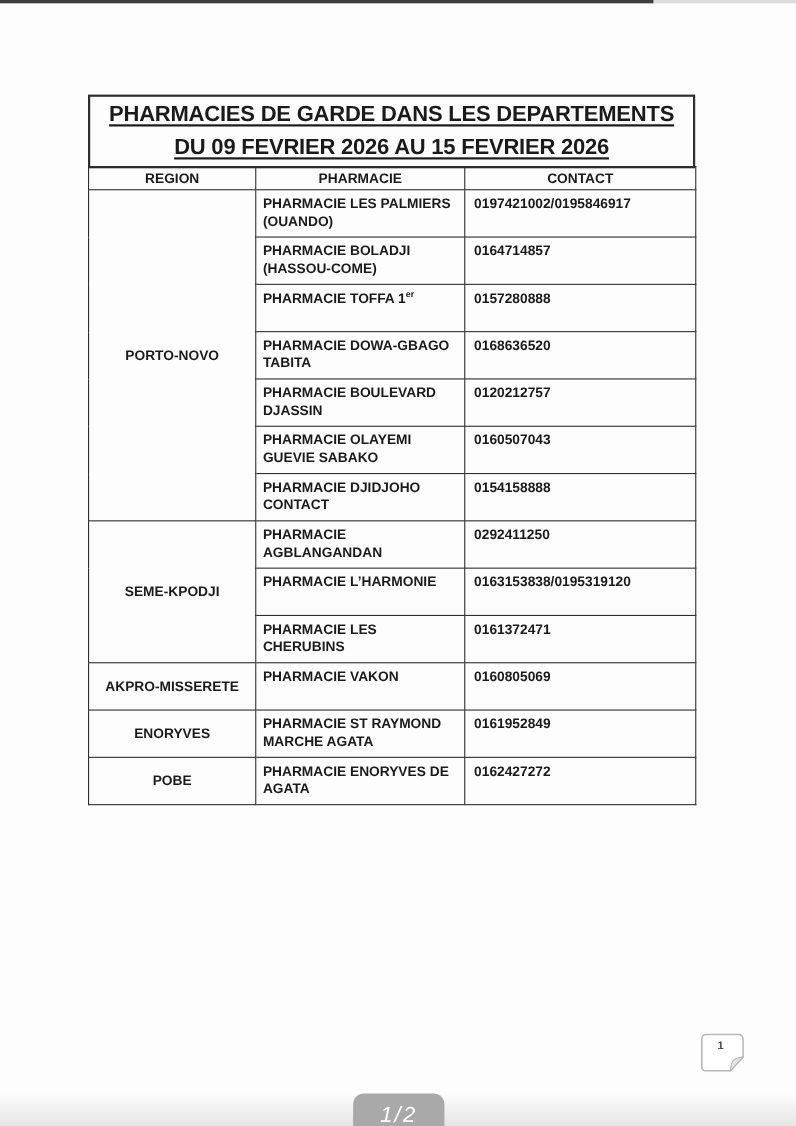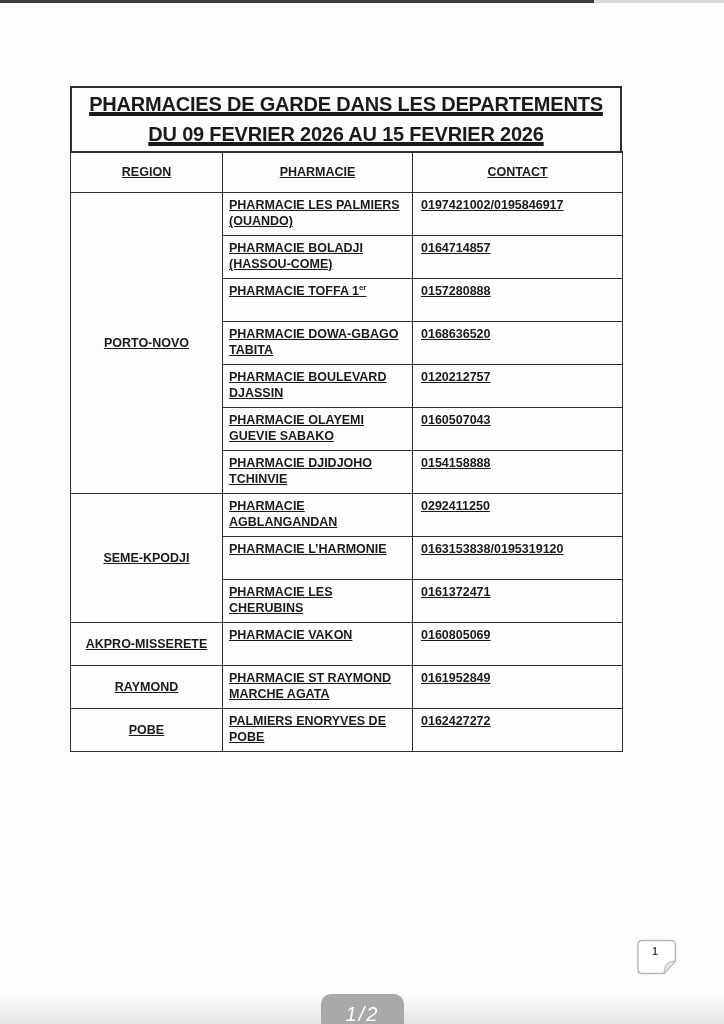--- a/index.html
+++ b/index.html
@@ -14,21 +14,21 @@
 
   
   .progress-bar {
     position: absolute; top: 0; left: 0; right: 0; height: 3px;
     background: #dcdcdc;
   }
   .progress-fill { height: 100%; background: #3e3e3e; width: 0; }
 
   
   .doc {
-    position: absolute; left: 70px; top: 86px; width: 552px; text-decoration: underline;
+    position: absolute; left: 80px; top: 86px; width: 552px;
   }
   .title-box {
     border: 2px solid #2e2e2e;
     text-align: center;
     font-weight: bold;
     font-size: 20px;
     line-height: 30px;
     padding: 1px 0 2px 0;
     letter-spacing: -0.2px;
   }
@@ -46,21 +46,21 @@
     line-height: 1.28;
   }
   table.pharmacy-table th, table.pharmacy-table td {
     border: 1.5px solid #2e2e2e;
     font-weight: bold;
   }
   col.c-region  { width: 152px; }
   col.c-pharm   { width: 190px; }
   col.c-contact { width: 210px; }
   th {
-    padding: 12px 3px;
+    padding: 2px 3px;
     height: 16px;
   }
   td.region-cell {
     text-align: center;
     vertical-align: middle;
     padding: 2px 4px;
     margin-top: 48px;
   }
   td.pharmacy-cell {
     text-align: left;
@@ -156,21 +156,21 @@
         </tr>
         <tr>
           <td class="pharmacy-cell">PHARMACIE BOULEVARD DJASSIN</td>
           <td class="contact-cell">0120212757</td>
         </tr>
         <tr>
           <td class="pharmacy-cell">PHARMACIE OLAYEMI GUEVIE SABAKO</td>
           <td class="contact-cell">0160507043</td>
         </tr>
         <tr>
-          <td class="pharmacy-cell">PHARMACIE DJIDJOHO TCHINVIE</td>
+          <td class="pharmacy-cell">PHARMACIE DJIDJOHO CONTACT</td>
           <td class="contact-cell">0154158888</td>
         </tr>
         <tr>
           <td class="region-cell" rowspan="3">SEME-KPODJI</td>
           <td class="pharmacy-cell">PHARMACIE AGBLANGANDAN</td>
           <td class="contact-cell">0292411250</td>
         </tr>
         <tr>
           <td class="pharmacy-cell">PHARMACIE L’HARMONIE</td>
           <td class="contact-cell">0163153838/0195319120</td>
@@ -178,27 +178,27 @@
         <tr>
           <td class="pharmacy-cell">PHARMACIE LES CHERUBINS</td>
           <td class="contact-cell">0161372471</td>
         </tr>
         <tr>
           <td class="region-cell" rowspan="1">AKPRO-MISSERETE</td>
           <td class="pharmacy-cell">PHARMACIE VAKON</td>
           <td class="contact-cell">0160805069</td>
         </tr>
         <tr>
-          <td class="region-cell" rowspan="1">RAYMOND</td>
+          <td class="region-cell" rowspan="1">ENORYVES</td>
           <td class="pharmacy-cell">PHARMACIE ST RAYMOND MARCHE AGATA</td>
           <td class="contact-cell">0161952849</td>
         </tr>
         <tr>
           <td class="region-cell" rowspan="1">POBE</td>
-          <td class="pharmacy-cell">PALMIERS ENORYVES DE POBE</td>
+          <td class="pharmacy-cell">PHARMACIE ENORYVES DE AGATA</td>
           <td class="contact-cell">0162427272</td>
         </tr>
       </tbody>
   </table>
 </div>
 
 <div class="bottom-fade"></div>
 
 <div class="page-badge">
   <span>1/2</span>

